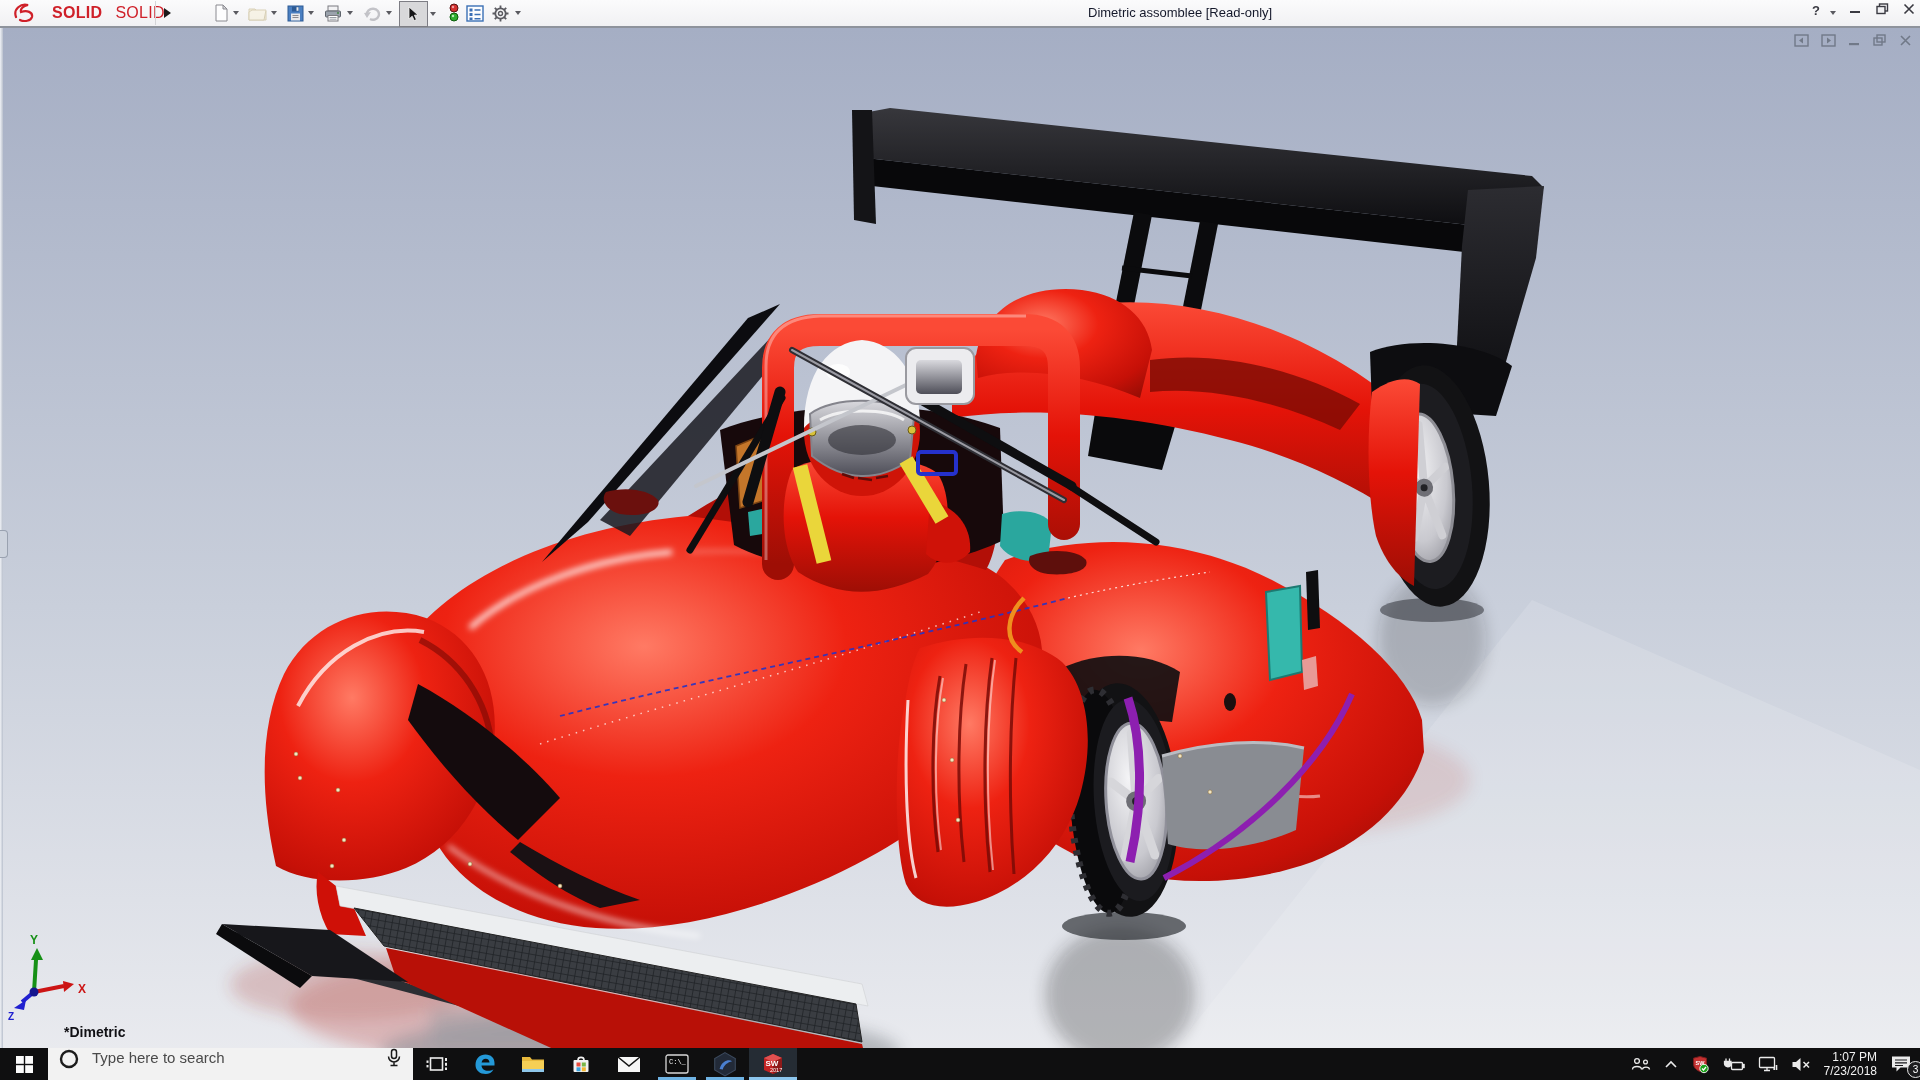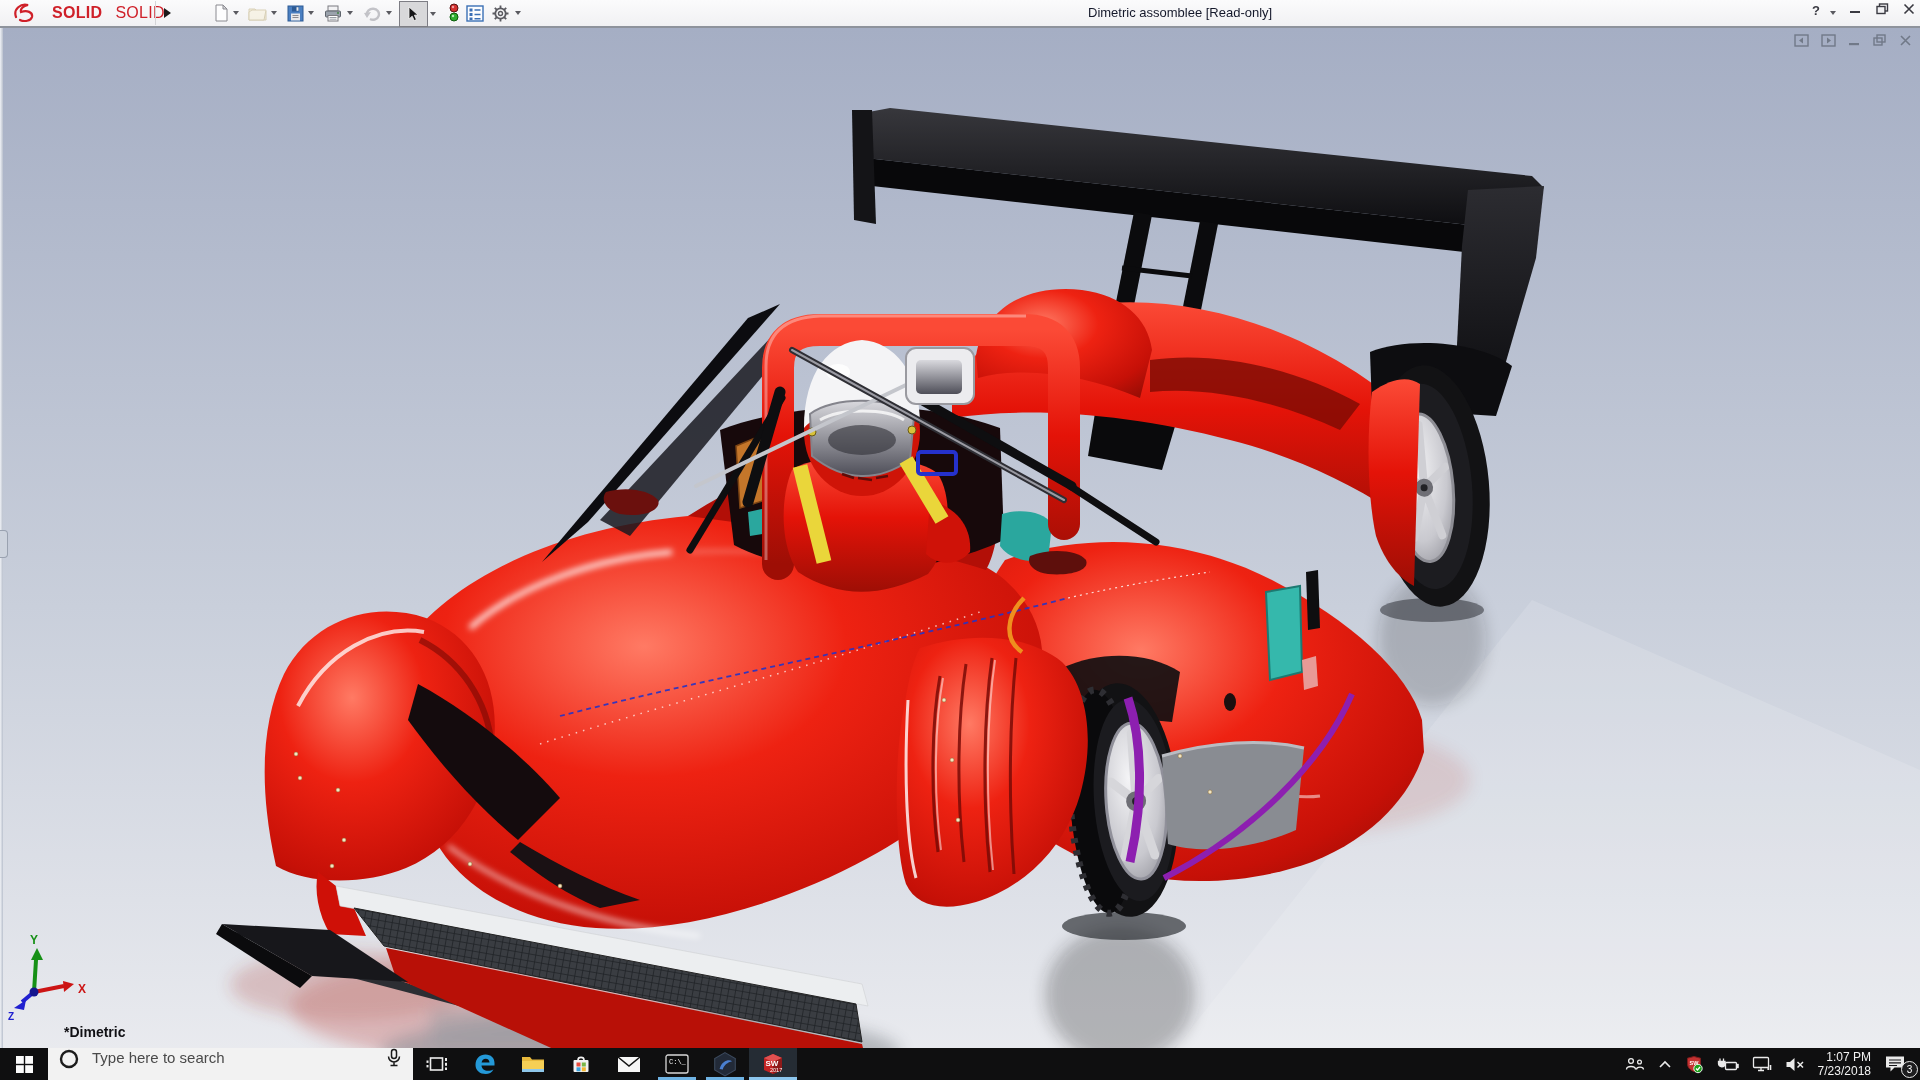--- a/index.html
+++ b/index.html
@@ -34,21 +34,21 @@
   #taskbar{position:absolute;bottom:0;left:0;width:1920px;height:32px;background:#0f0f10;
     display:flex;align-items:stretch;z-index:40;}
   .tb-btn{width:48px;display:flex;align-items:center;justify-content:center;position:relative;cursor:pointer;}
   .tb-btn.active{background:rgba(140,180,215,.18);}
   .runline{position:absolute;bottom:0;left:50%;transform:translateX(-50%);height:3px;width:38px;background:#6fb3e4;}
   .runline.wide{width:48px;background:#8cc6ee;}
   #search-box{width:345px;background:#f2f2f2;display:flex;align-items:flex-start;gap:10px;padding:0 10px;cursor:text;}
   #search-input{border:none;outline:none;background:transparent;font-size:15px;color:#3f3f3f;width:240px;
     font-family:"Liberation Sans",sans-serif;}
   #search-input::placeholder{color:#4a4a4a;opacity:1;}
-  #tray{margin-left:auto;display:flex;align-items:center;gap:13px;padding-right:6px;}
+  #tray{margin-left:auto;display:flex;align-items:center;gap:13px;}
   .tray-ic{display:flex;align-items:center;cursor:pointer;}
   #clock{color:#f2f2f2;font-size:12px;text-align:right;line-height:14px;cursor:pointer;}
   #action-center{position:relative;cursor:pointer;width:30px;display:flex;align-items:center;}
   #ac-badge{position:absolute;right:-4px;bottom:-4px;width:15px;height:15px;border-radius:50%;
     background:#1d1d1f;border:1.5px solid #e9e9e9;color:#fff;font-size:10px;display:flex;
     align-items:center;justify-content:center;}
 </style>
 </head>
 <body>
 

